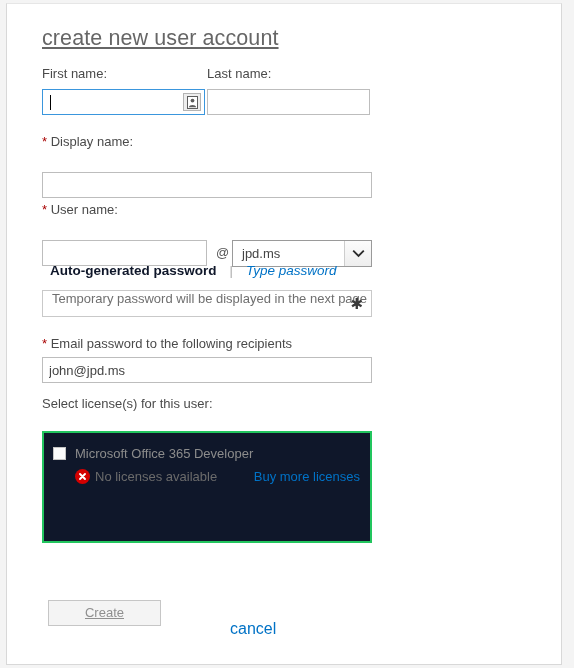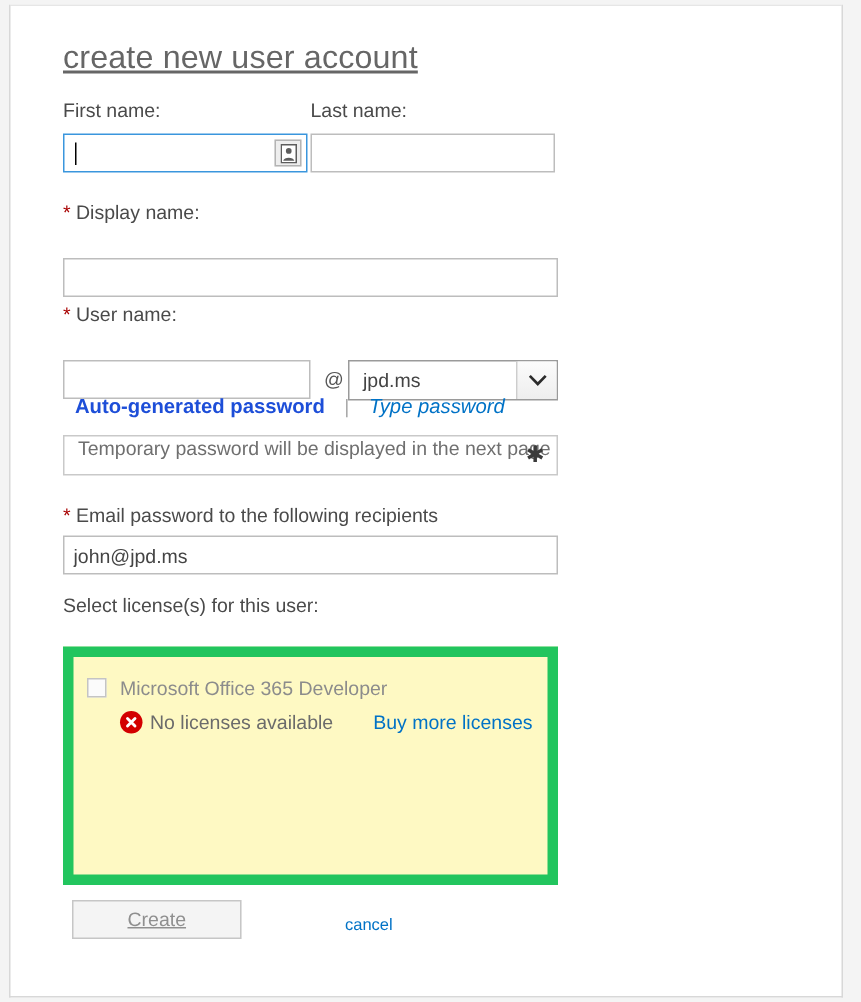--- a/index.html
+++ b/index.html
@@ -142,21 +142,21 @@
   
   .sec-pwd { position: absolute; left: 35px; top: 259px; width: 340px; }
   .pwd-tabs {
     display: flex;
     align-items: baseline;
     font-size: 13.5px;
     height: 18px;
   }
   .pwd-auto {
     font-weight: bold;
-    color: #1d4ed8;
+    color: #0f172a;
     padding-left: 8px;
   }
   .pwd-divider {
     color: #aaaaaa;
     margin: 0 13px;
     font-size: 13px;
   }
   .pwd-type {
     color: #0072c6;
     cursor: pointer;
@@ -189,24 +189,24 @@
 
   
   .sec-email { position: absolute; left: 35px; top: 332px; width: 340px; }
   .sec-email .txt { width: 330px; margin-top: 6px; display: block; }
 
   
   .sec-lic { position: absolute; left: 35px; top: 392px; width: 340px; }
   .lic-box {
     margin-top: 20px;
     width: 330px;
-    height: 159px;
-    box-sizing: border-box;
-    border: 7px solid #22c55e;
-    background: #fef9c3;
+    height: 112px;
+    box-sizing: border-box;
+    border: 2px solid #22c55e;
+    background: #0f172a;
     position: relative;
   }
   .lic-item {
     position: absolute;
     left: 9px;
     top: 13px;
     right: 8px;
   }
   .lic-head { display: flex; align-items: center; }
   .lic-check {
@@ -269,22 +269,22 @@
     font-family: "Liberation Sans", sans-serif;
     font-size: 13px;
     text-align: center;
     line-height: 24px;
     cursor: default;
     text-decoration: underline;
   }
   .btn-cancel {
     position: absolute;
     left: 188px;
-    top: 4px;
-    font-size: 11px;
+    top: 16px;
+    font-size: 16px;
     color: #0072c6;
     line-height: 26px;
     cursor: pointer;
   }
 </style>
 </head>
 <body>
 
 <div class="dialog">
 

